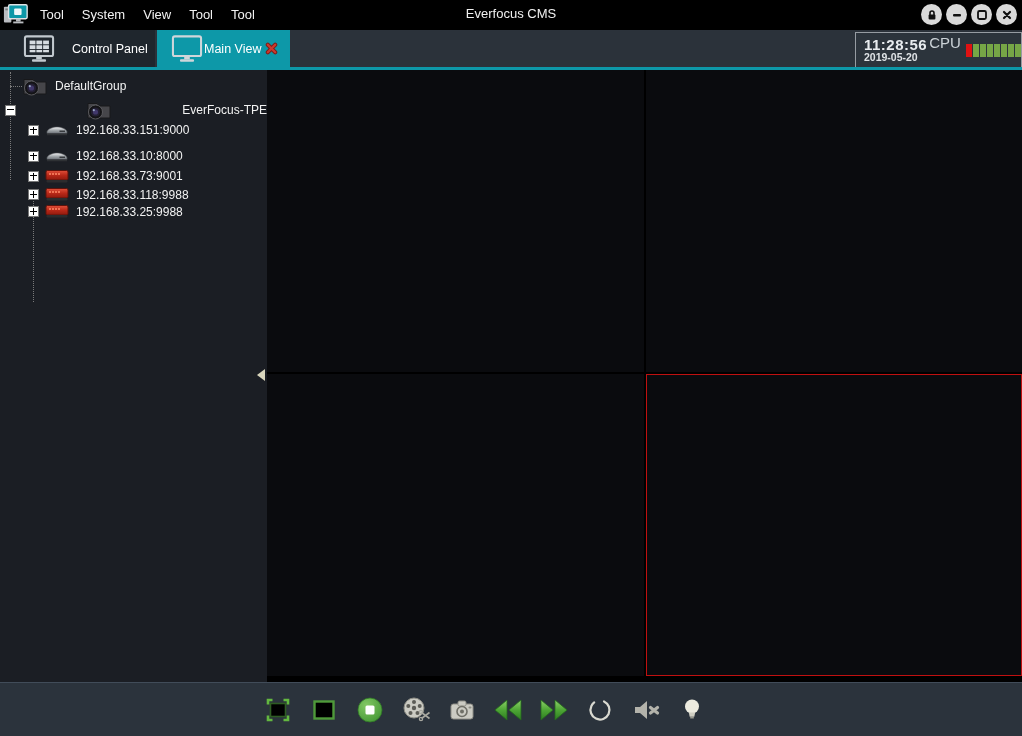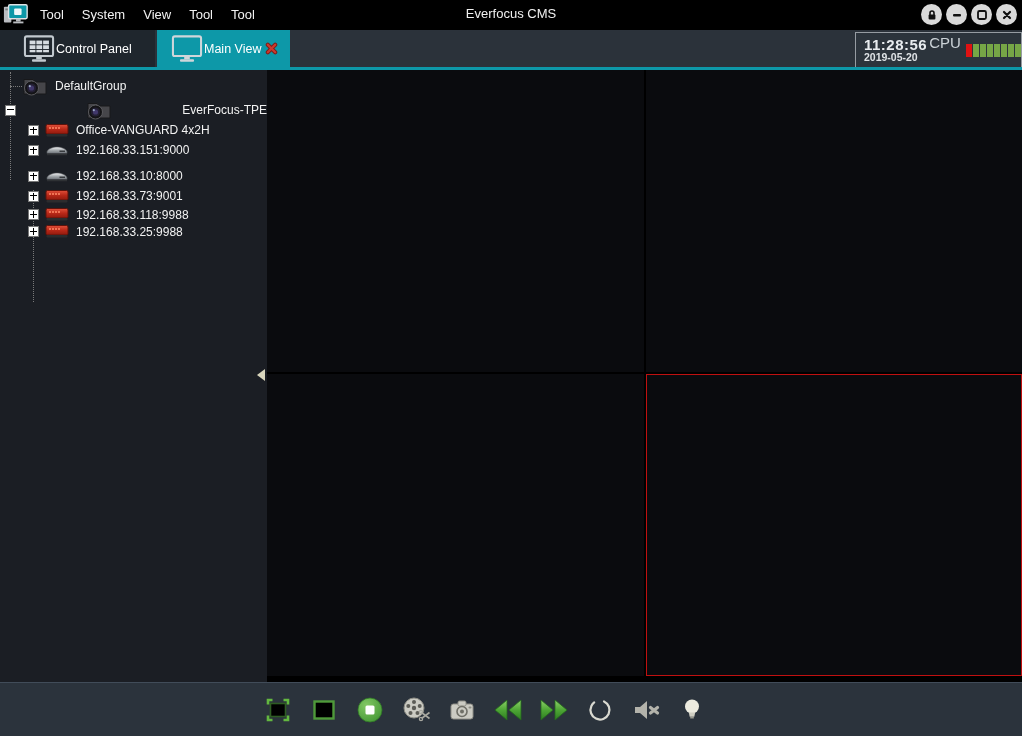--- a/index.html
+++ b/index.html
@@ -15,21 +15,21 @@
   .window-title { position:absolute; left:50%; top:0; transform:translateX(-50%); line-height:28px;
                   color:#f0f0f0; font-size:13px; }
   .win-buttons { position:absolute; right:5px; top:4px; display:flex; gap:4px; }
   .win-btn { width:21px; height:21px; border-radius:50%; background:#d9d9d9; display:flex;
              align-items:center; justify-content:center; }
 
   
   .tabbar { position:relative; height:40px; background:#2b323a; border-bottom:3px solid #0d98a8; }
   .tabs { display:flex; height:37px; }
   .tab { display:flex; align-items:center; height:37px; }
-  .tab-cp { width:155px; background:#1f262d; padding-left:22px; margin-right:2px; }
+  .tab-cp { width:155px; background:#1f262d; padding-left:22px; gap:16px; margin-right:2px; }
   .tab-mv { width:133px; background:#0d98a8; padding-left:13px; }
   .tab-label { color:#fff; font-size:12.5px; }
   .tab-close { margin-left:4px; display:flex; align-items:center; }
 
   .clock-panel { position:absolute; right:0; top:2px; bottom:0; width:167px; background:#2c343c;
                  border:1px solid #969ca2; border-bottom:none; display:flex; align-items:center; padding:0 5px 0 8px; }
   .clock-block { line-height:1.05;font-weight:bold; }
   .clock-time { color:#e8ecef; font-size:15px; letter-spacing:0.5px; }
   .clock-date { color:#dfe3e6; font-size:10.5px; }
   .cpu-label { color:#ccd3d8; font-size:15px; margin:0 5px 16px 2px; }
@@ -232,34 +232,20 @@
             <path d="M2 3.5 h9 l2 2.5 h11 v12 h-22 z" fill="#46464a" stroke="#18181a"></path>
             <circle cx="9.5" cy="12" r="7" fill="#141416" stroke="#5a5a5e"></circle>
             <circle cx="9.5" cy="12" r="4.6" fill="#231f33"></circle>
             <circle cx="9.5" cy="12" r="2.6" fill="#41386b"></circle>
             <circle cx="7.8" cy="10.2" r="1.1" fill="#9aa8c4"></circle>
           </svg>
         </span>
         <span class="tree-label">EverFocus-TPE</span>
       </div>
 
-      <div class="tree-row child">
-        <span class="expander plus"></span>
-        <span class="tree-icon">
-          <svg viewBox="0 0 24 15" width="24" height="15">
-            <rect x="1" y="1.5" width="22" height="9.5" rx="1.5" fill="url(#redg)" stroke="#5f120a"></rect>
-            <circle cx="5" cy="5" r="1" fill="#ff8a66"></circle>
-              <circle cx="8" cy="5" r="1" fill="#ff8a66"></circle>
-              <circle cx="11" cy="5" r="1" fill="#ff8a66"></circle>
-              <circle cx="14" cy="5" r="1" fill="#ff8a66"></circle>
-            <rect x="1.5" y="11" width="21" height="2.5" rx="1" fill="#2c2c2e"></rect>
-          </svg>
-        </span>
-        <span class="tree-label">Office-VANGUARD 4x2H</span>
-      </div>
 
       <div class="tree-row child">
         <span class="expander plus"></span>
         <span class="tree-icon">
           <svg viewBox="0 0 24 14" width="24" height="14">
             <path d="M2 8.5 C5 2.5, 19 2.5, 22 8.5 l0 2 h-20 z" fill="url(#grayg)" stroke="#55585c" stroke-width="0.6"></path>
             <rect x="2" y="10.5" width="20" height="1.8" fill="#2e3134"></rect>
             <rect x="14.5" y="7.6" width="5.5" height="1.2" fill="#23262a"></rect>
           </svg>
         </span>

